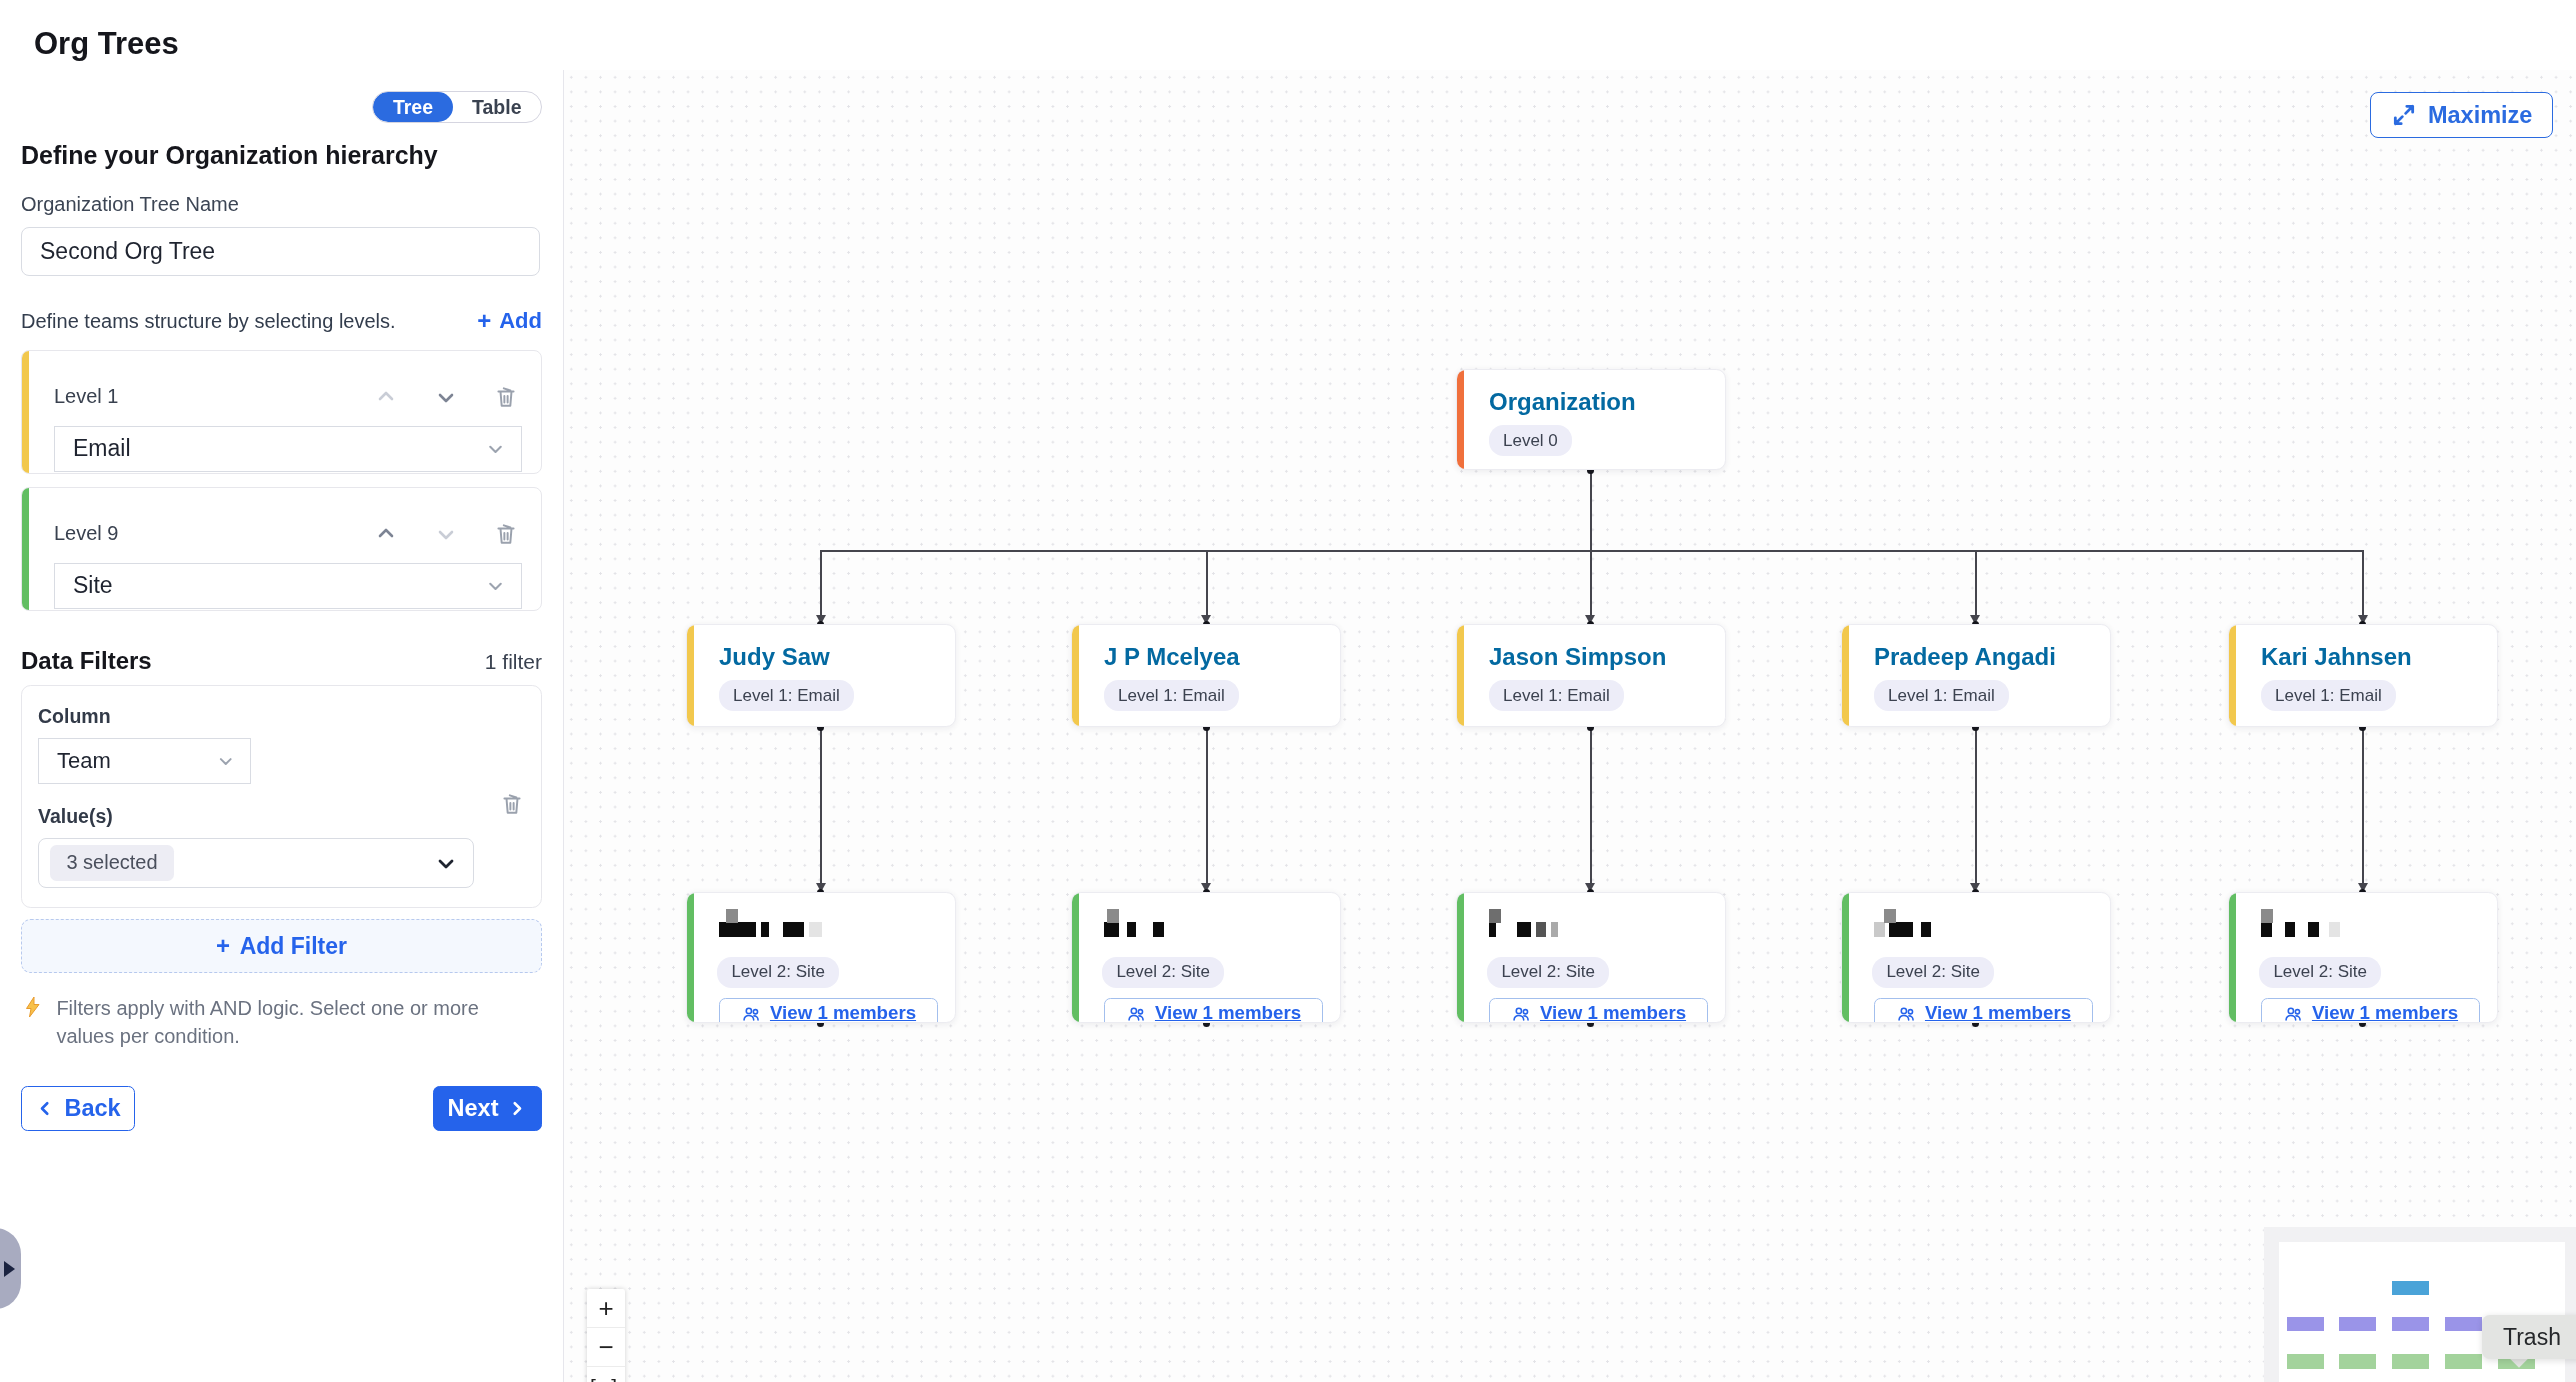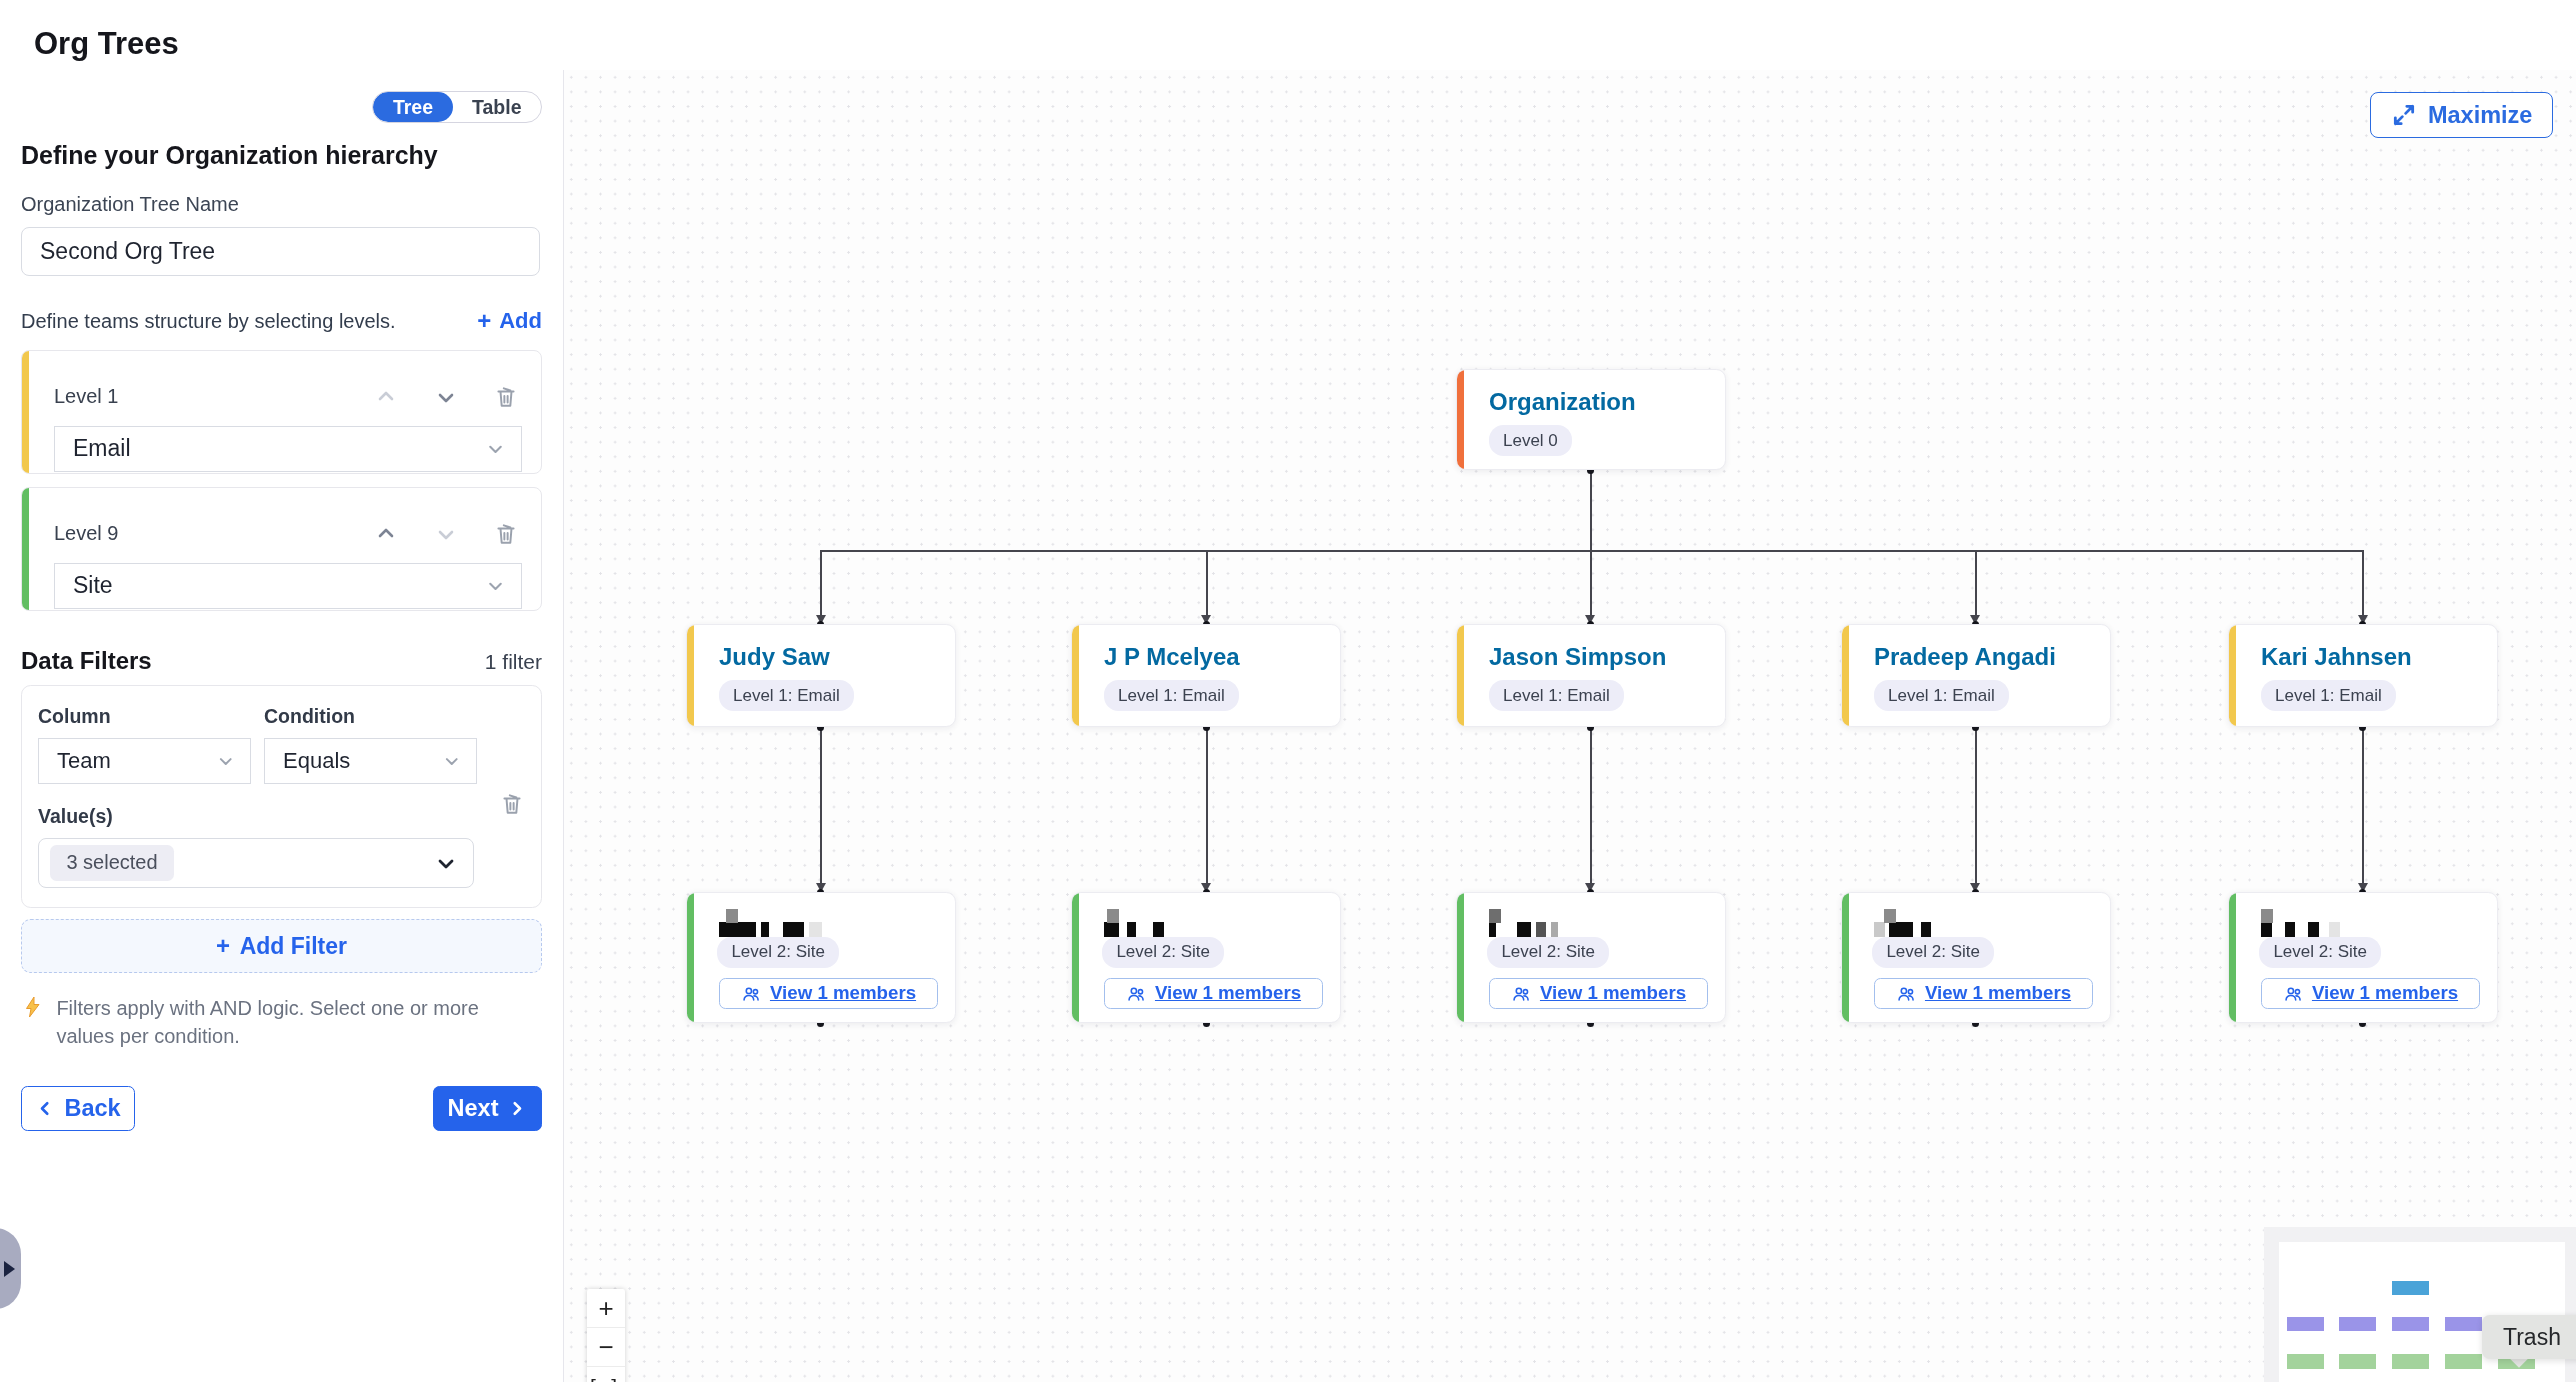--- a/index.html
+++ b/index.html
@@ -87,21 +87,21 @@
   .badge { display:inline-block; background:#ededf8; color:#3c4250; font-size:17px;
     padding:5.7px 14px; border-radius:14.6px; }
   .root-node { left:892px; top:299px; height:101px; padding-top:18px; }
   .root-node .badge { margin-top:9px; }
   .l1-node { top:554px; height:103px; padding-top:18px; }
   .l1-node .badge { margin-top:9px; }
   .l2-node { top:822px; height:131px; padding-top:14.6px; padding-right:19.5px; }
   .redaction { position:relative; height:29px; display:flex; align-items:flex-end; gap:3.2px; padding-top:14.6px; }
   .rblk { height:14.6px; display:inline-block; }
   .rblk.asc { position:absolute; top:1.6px; width:12px; height:14px; }
-  .l2-node .badge { margin-top:0; margin-left:-1.6px; }
+  .l2-node .badge { margin-top:20px; margin-left:-1.6px; }
   .members-btn { margin-top:9.7px; width:219px; height:31px; border:1.6px solid #a3bfed; border-radius:6.5px; background:#fff;
     display:flex; align-items:center; justify-content:center; gap:8px; cursor:pointer; }
   .members-btn span { color:#2563eb; font-size:18.7px; font-weight:bold; text-decoration:underline; }
 
   .vline { position:absolute; width:1.6px; background:#45454d; }
   .hline { position:absolute; height:1.6px; background:#45454d; }
   .edge-dot { position:absolute; width:7.3px; height:7.3px; border-radius:50%; background:#15161c; }
   .arrow-down { position:absolute; width:0; height:0; border-left:5.7px solid transparent;
     border-right:5.7px solid transparent; border-top:9px solid #45454d; }
 
@@ -222,30 +222,20 @@
       <div class="filters-title">Data Filters</div>
       <div class="filters-count">1 filter</div>
     </div>
 
     <div class="filter-card">
       <div class="cond-grid">
         <div class="cond-col">
           <div class="mini-label">Column</div>
           <div class="select">
             <span>Team</span>
-            <span class="spacer"></span>
-            <svg class="ic" width="19.5" height="19.5" viewBox="0 0 24 24" fill="none" stroke="#9ca3af" stroke-width="2.4" stroke-linecap="round" stroke-linejoin="round">
-                <path d="M6 10l6 6 6-6"></path>
-              </svg>
-          </div>
-        </div>
-        <div class="cond-col">
-          <div class="mini-label">Condition</div>
-          <div class="select">
-            <span>Equals</span>
             <span class="spacer"></span>
             <svg class="ic" width="19.5" height="19.5" viewBox="0 0 24 24" fill="none" stroke="#9ca3af" stroke-width="2.4" stroke-linecap="round" stroke-linejoin="round">
                 <path d="M6 10l6 6 6-6"></path>
               </svg>
           </div>
         </div>
       </div>
       <div class="filter-trash icon-btn" style="margin-left:0">
         <svg class="ic" width="26" height="26" viewBox="0 0 24 24" fill="none" stroke="#9aa1ad" stroke-width="1.8" stroke-linecap="round" stroke-linejoin="round">
             <path d="M5 7h14M10 4l6 2M7 8l1 12h8l1-12M10.5 11v6M13.5 11v6"></path>

